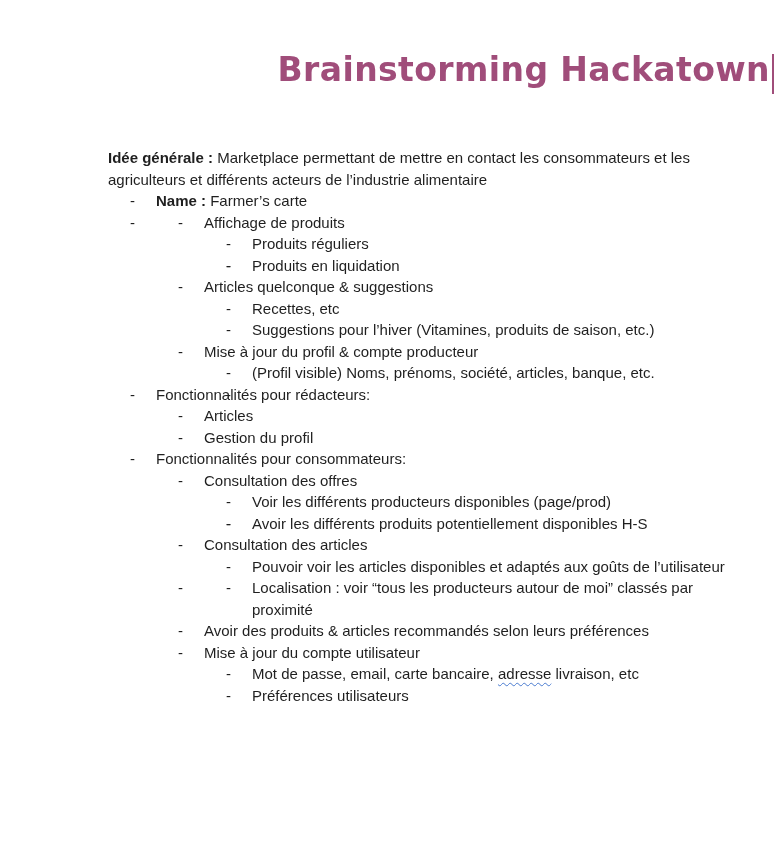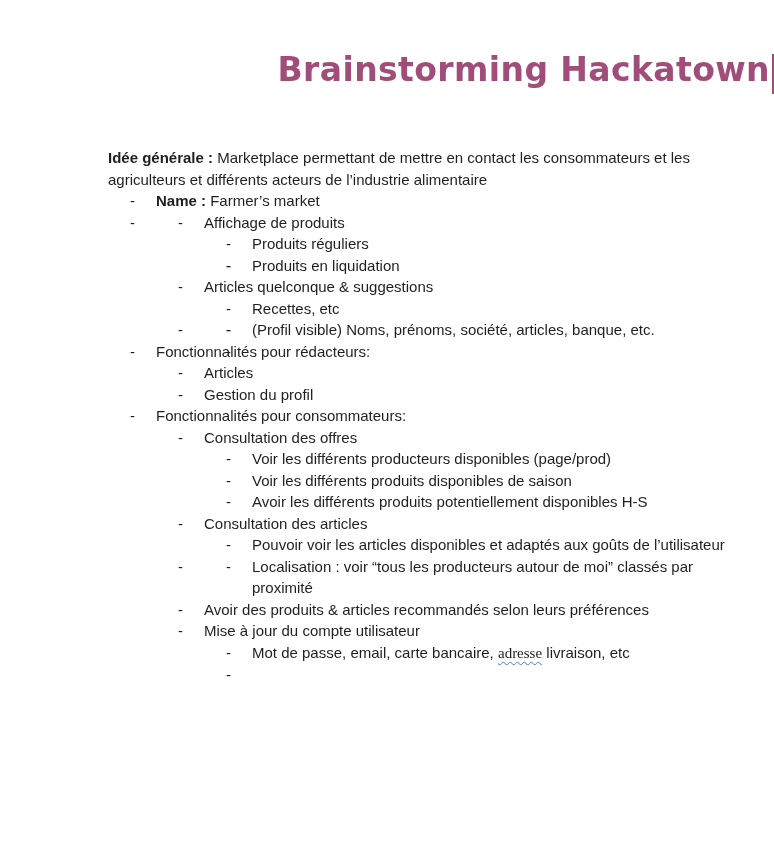--- a/index.html
+++ b/index.html
@@ -68,57 +68,56 @@
       position: absolute;
       top: 0;
     }
     .l1 .dash { left: 22px; }
     .l2 .dash { left: 70px; }
     .l3 .dash { left: 118px; }
     .spell {
       text-decoration: underline wavy #4a7bd0;
       text-decoration-thickness: 1px;
       text-underline-offset: 3px;
-      font-family: Liberation Serif, serif;
     }
   </style>
 </head>
 <body>
 
 <div class="title-wrap">
   <span class="title">Brainstorming Hackatown</span><span class="cursor"></span>
 </div>
 
 <div class="content">
   <div class="intro">
     <b>Idée générale :</b><span> Marketplace permettant de mettre en contact les consommateurs et les agriculteurs et différents acteurs de l’industrie alimentaire</span>
   </div>
   <ul class="lvl" id="outline">
-      <li class="item l1"><span class="dash">-</span><b>Name :</b><span> Farmer’s market</span></li>
+      <li class="item l1"><span class="dash">-</span><b>Name :</b><span> Farmer’s carte</span></li>
       <li class="item l1"><span class="dash">-</span></li>
       <li class="item l2"><span class="dash">-</span><span>Affichage de produits</span></li>
       <li class="item l3"><span class="dash">-</span><span>Produits réguliers</span></li>
       <li class="item l3"><span class="dash">-</span></li>
       <li class="item l3"><span class="dash">-</span><span>Produits en liquidation</span></li>
       <li class="item l2"><span class="dash">-</span><span>Articles quelconque &amp; suggestions</span></li>
       <li class="item l3"><span class="dash">-</span><span>Recettes, etc</span></li>
-      <li class="item l3"><span class="dash">-</span></li>
-      <li class="item l2"><span class="dash">-</span></li>
+      <li class="item l3"><span class="dash">-</span><span>Suggestions pour l’hiver (Vitamines, produits de saison, etc.)</span></li>
+      <li class="item l2"><span class="dash">-</span><span>Mise à jour du profil &amp; compte producteur</span></li>
       <li class="item l3"><span class="dash">-</span><span>(Profil visible) Noms, prénoms, société, articles, banque, etc.</span></li>
       <li class="item l3"><span class="dash">-</span></li>
       <li class="item l1"><span class="dash">-</span><span>Fonctionnalités pour rédacteurs:</span></li>
       <li class="item l2"><span class="dash">-</span><span>Articles</span></li>
       <li class="item l2"><span class="dash">-</span><span>Gestion du profil</span></li>
       <li class="item l1"><span class="dash">-</span><span>Fonctionnalités pour consommateurs:</span></li>
       <li class="item l2"><span class="dash">-</span><span>Consultation des offres</span></li>
       <li class="item l3"><span class="dash">-</span><span>Voir les différents producteurs disponibles (page/prod)</span></li>
-      <li class="item l3"><span class="dash">-</span><span>Voir les différents produits disponibles de saison</span></li>
+      <li class="item l3"><span class="dash">-</span></li>
       <li class="item l3"><span class="dash">-</span><span>Avoir les différents produits potentiellement disponibles H-S</span></li>
       <li class="item l2"><span class="dash">-</span><span>Consultation des articles</span></li>
       <li class="item l3"><span class="dash">-</span><span>Pouvoir voir les articles disponibles et adaptés aux goûts de l’utilisateur</span></li>
       <li class="item l2"><span class="dash">-</span></li>
       <li class="item l3"><span class="dash">-</span><span>Localisation : voir “tous les producteurs autour de moi” classés par proximité</span></li>
       <li class="item l2"><span class="dash">-</span><span>Avoir des produits &amp; articles recommandés selon leurs préférences</span></li>
       <li class="item l2"><span class="dash">-</span><span>Mise à jour du compte utilisateur</span></li>
       <li class="item l3"><span class="dash">-</span><span>Mot de passe, email, carte bancaire, </span><span class="spell">adresse</span><span> livraison, etc</span></li>
-      <li class="item l3"><span class="dash">-</span></li>
+      <li class="item l3"><span class="dash">-</span><span>Préférences utilisateurs</span></li>
     </ul>
 </div>
 
 </body></html>

